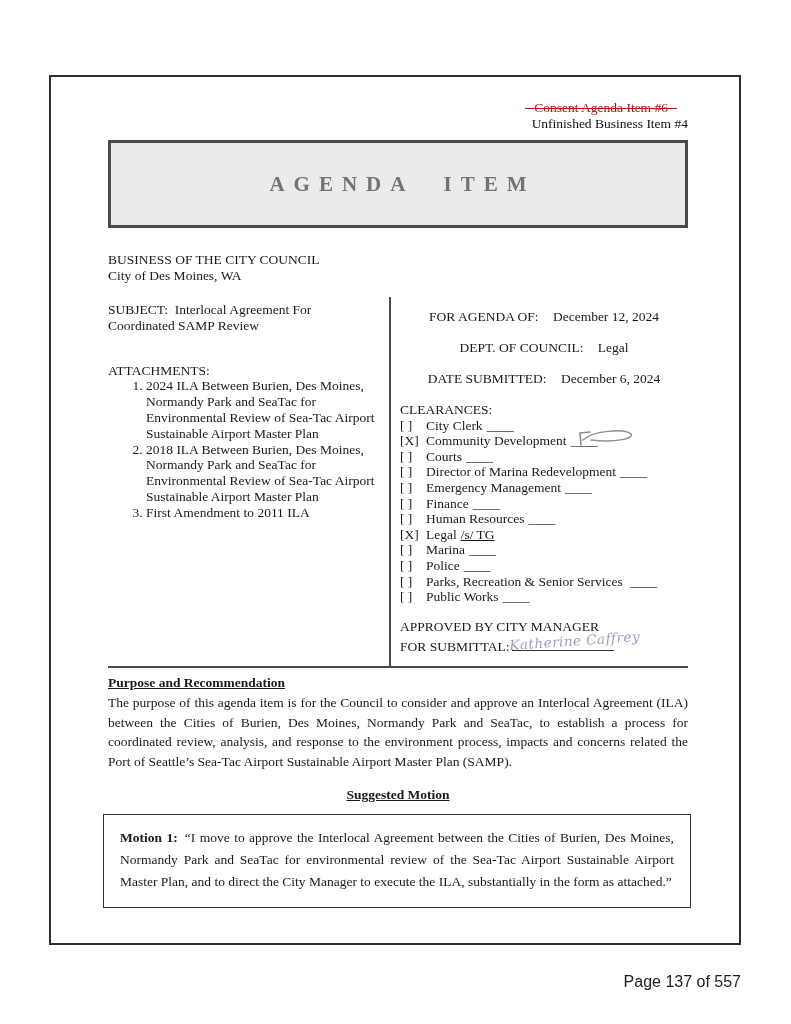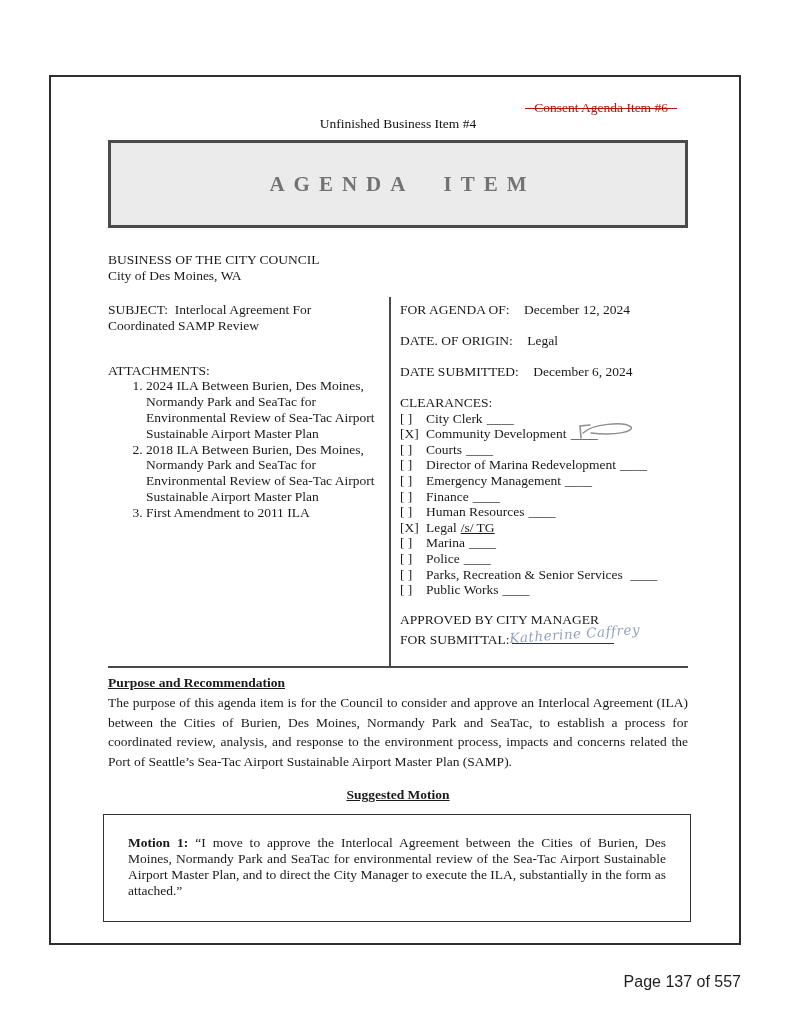--- a/index.html
+++ b/index.html
@@ -23,21 +23,21 @@
   }
 
   
   .top-right { text-align: right; line-height: 16px; }
   .consent-line { color: var(--strikethrough-red, #bb1111); margin-right: 20px; }
   .strike { position: relative; display: inline-block; }
   .strike::after {
     content: ""; position: absolute; left: -9px; right: -9px; top: 50%;
     border-top: 1.6px solid var(--strikethrough-red, #bb1111);
   }
-  .business-line { color: #111; text-align: center; }
+  .business-line { color: #111; }
 
   
   .banner {
     margin-top: 8px; height: 82px;
     background: var(--banner-fill, #ebebeb);
     border: 3px solid #4a4a4a;
     display: flex; align-items: center; justify-content: center;
     box-sizing: content-box;
   }
   .banner-text {
@@ -60,21 +60,21 @@
     border-right: 2px solid #4a4a4a;
     padding: 5px 12px 0 0;
   }
   .col-right { flex: 1; padding: 5px 0 0 9px; }
 
   .subject-para { margin: 0; line-height: 15.8px; }
   .attachments-label { margin: 29px 0 0; line-height: 15.8px; }
   .attachments-list { margin: 0; padding-left: 38px; }
   .attachments-list li { line-height: 15.8px; margin: 0; }
 
-  .kv-row { margin: 0 0 15px; line-height: 16px; white-space: nowrap; }
+  .kv-row { margin: 7px 0 15px; line-height: 16px; white-space: nowrap; text-align: center; }
   .kv-row .val { margin-left: 11px; }
 
   .clearances-label { margin: 0; line-height: 15.6px; }
   .clr-row { line-height: 15.6px; white-space: nowrap; position: relative; }
   .clr-box { display: inline-block; width: 26px; white-space: pre; }
   .clr-blank { margin-left: 4px; }
   .clr-note { text-decoration: underline; margin-left: 4px; }
   .scribble { position: absolute; left: 176px; top: -6px; }
 
   .approved-block { margin-top: 14px; line-height: 16.5px; }
@@ -103,21 +103,21 @@
   
   .motion-heading {
     margin-top: 15px; text-align: center; font-weight: bold;
     text-decoration: underline; line-height: 17px;
   }
   .motion-box {
     margin: 11px -3px 0 -5px;
     border: 1.5px solid #333;
     padding: 4px 8px 6px;
   }
-  .motion-box p { margin: 16px; text-align: justify; line-height: 16px; }
+  .motion-box p { margin: 8px; text-align: justify; line-height: 22px; }
   .motion-label { font-weight: bold; margin-right: 7px; }
 
   
   .page-footer {
     position: absolute; top: 973px; left: 0; right: 50px;
     text-align: right;
     font-family: "Liberation Sans", sans-serif;
     font-size: 16px; color: #1f1f1f;
   }
 </style>
@@ -156,21 +156,21 @@
         <li>First Amendment to 2011 ILA</li>
       </ol>
     </div>
 
     <div class="col-right">
       <p class="kv-row">
         <span>FOR AGENDA OF:</span>
         <span class="val">December 12, 2024</span>
       </p>
       <p class="kv-row">
-        <span>DATE. OF ORIGIN:</span>
+        <span>DEPT. OF COUNCIL:</span>
         <span class="val">Legal</span>
       </p>
       <p class="kv-row">
         <span>DATE SUBMITTED:</span>
         <span class="val">December 6, 2024</span>
       </p>
 
       <p class="clearances-label">CLEARANCES:</p>
 
       <div class="clr-row">

